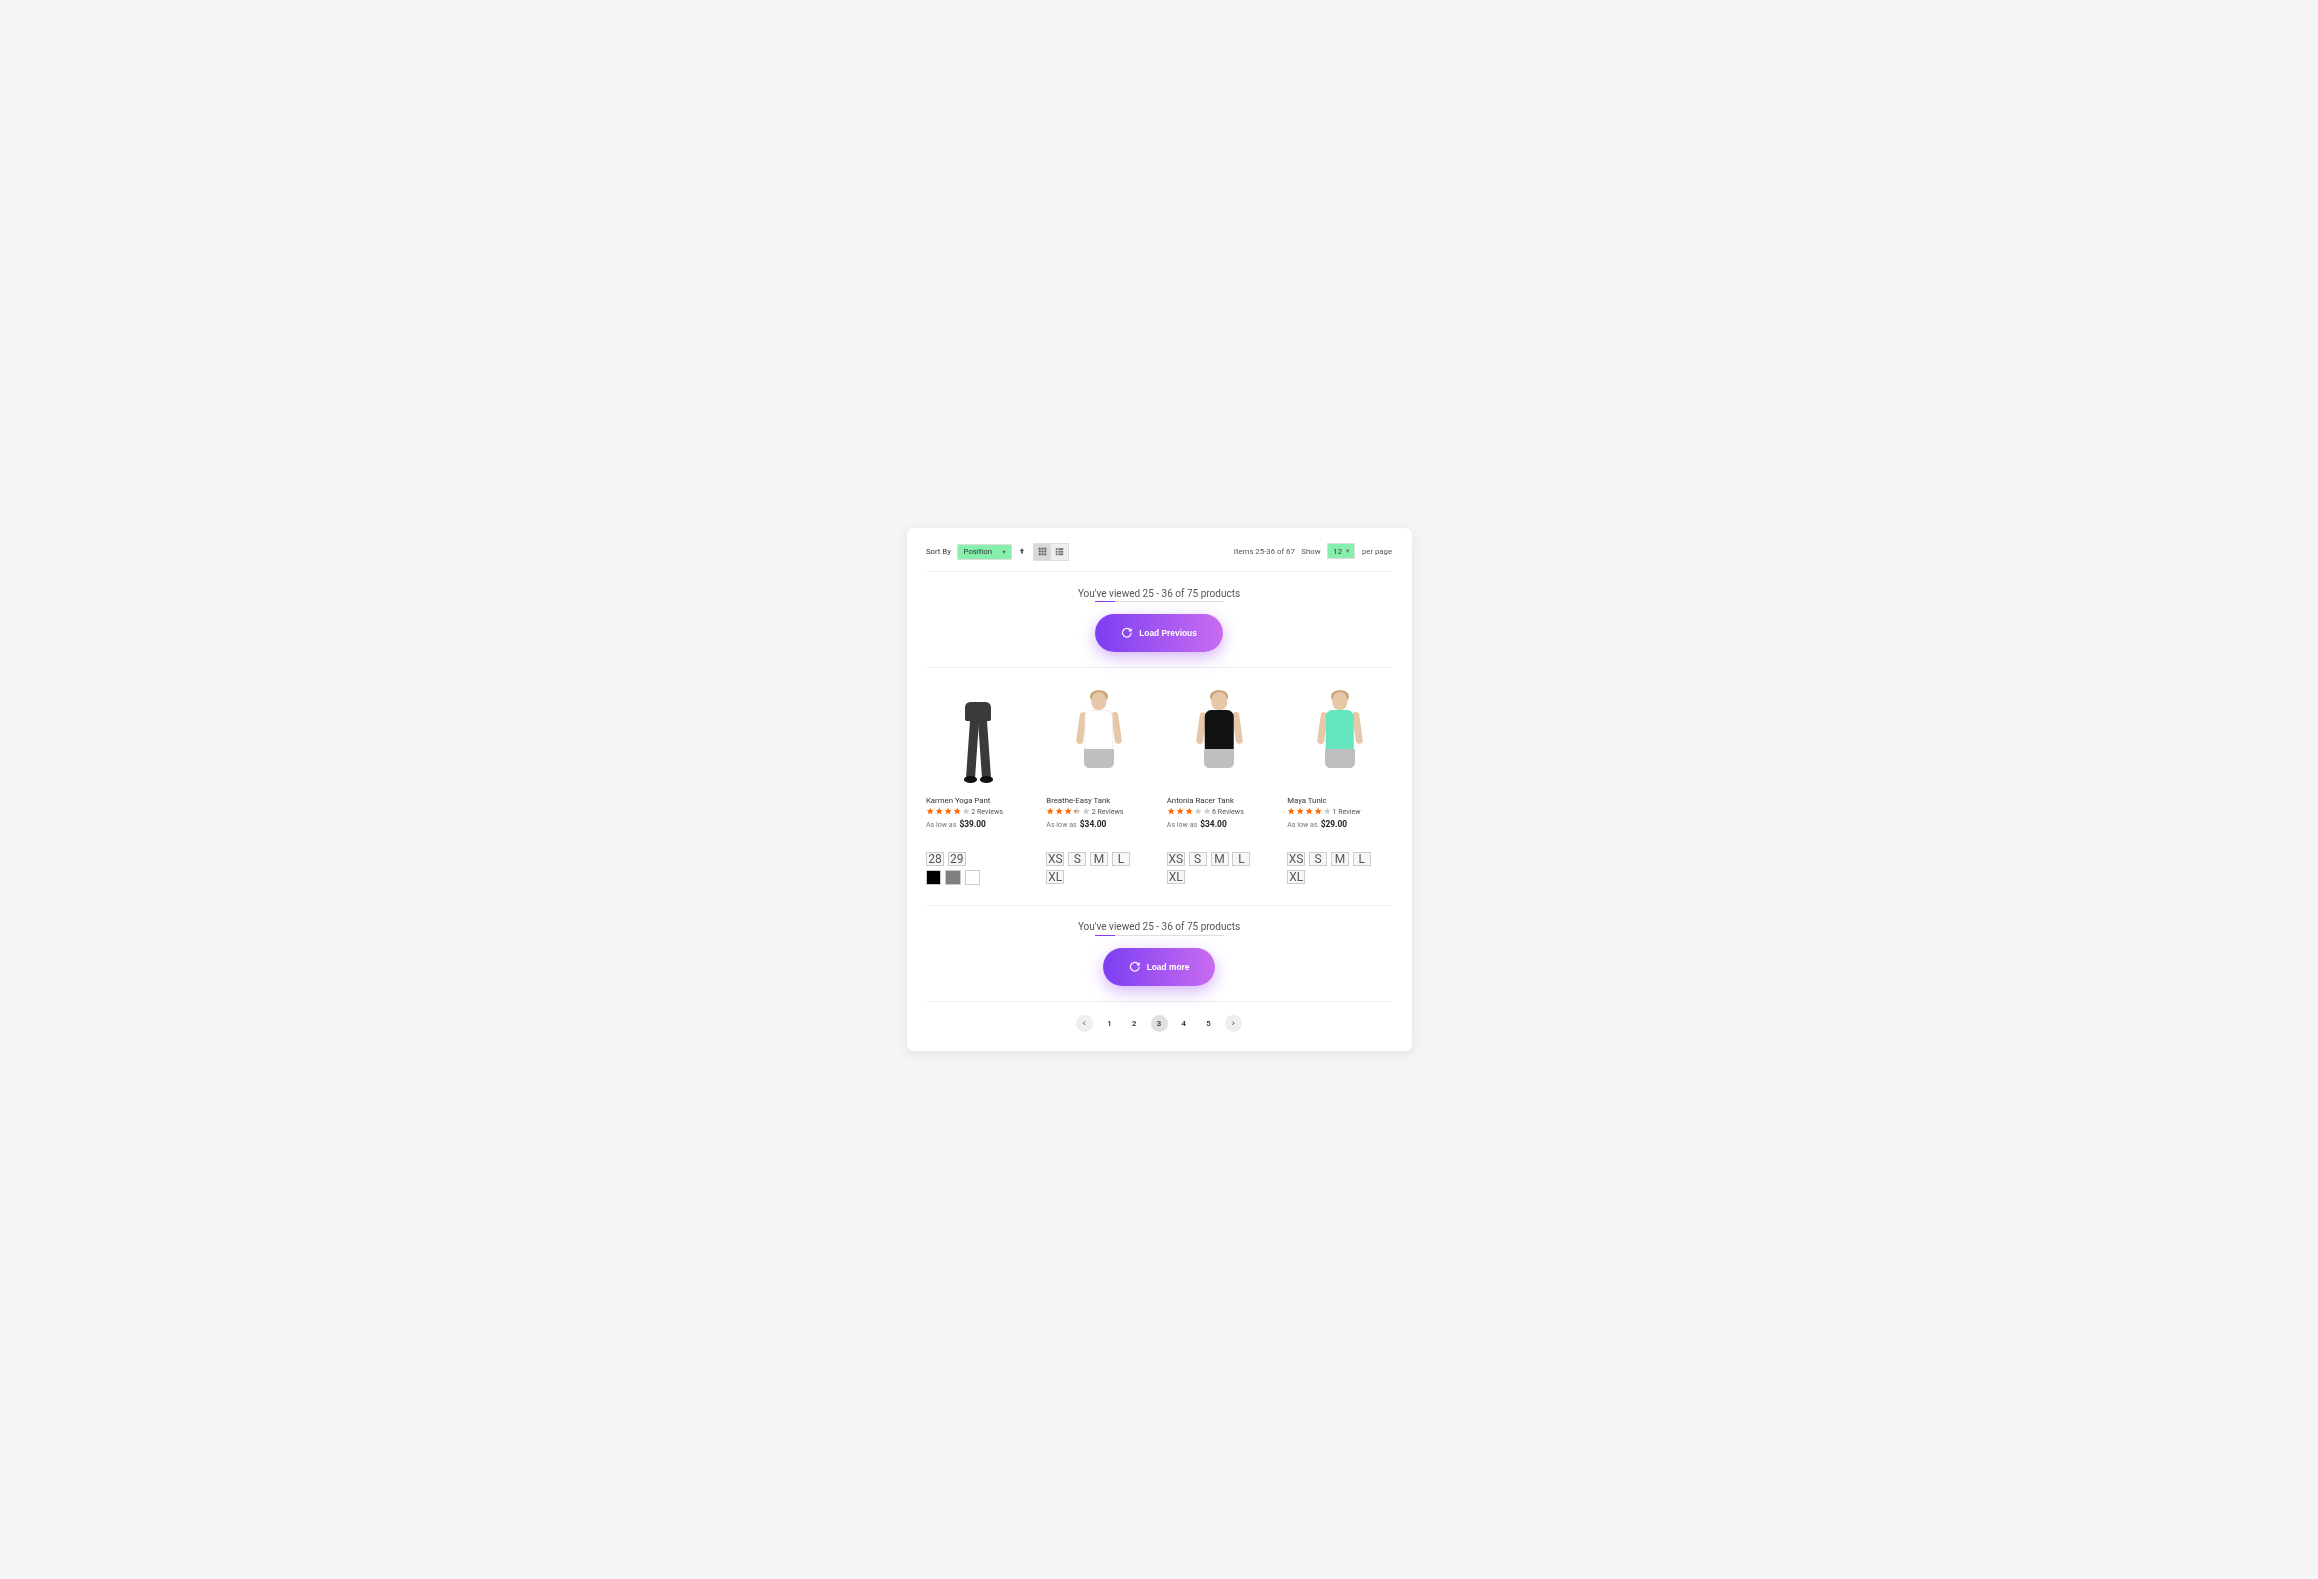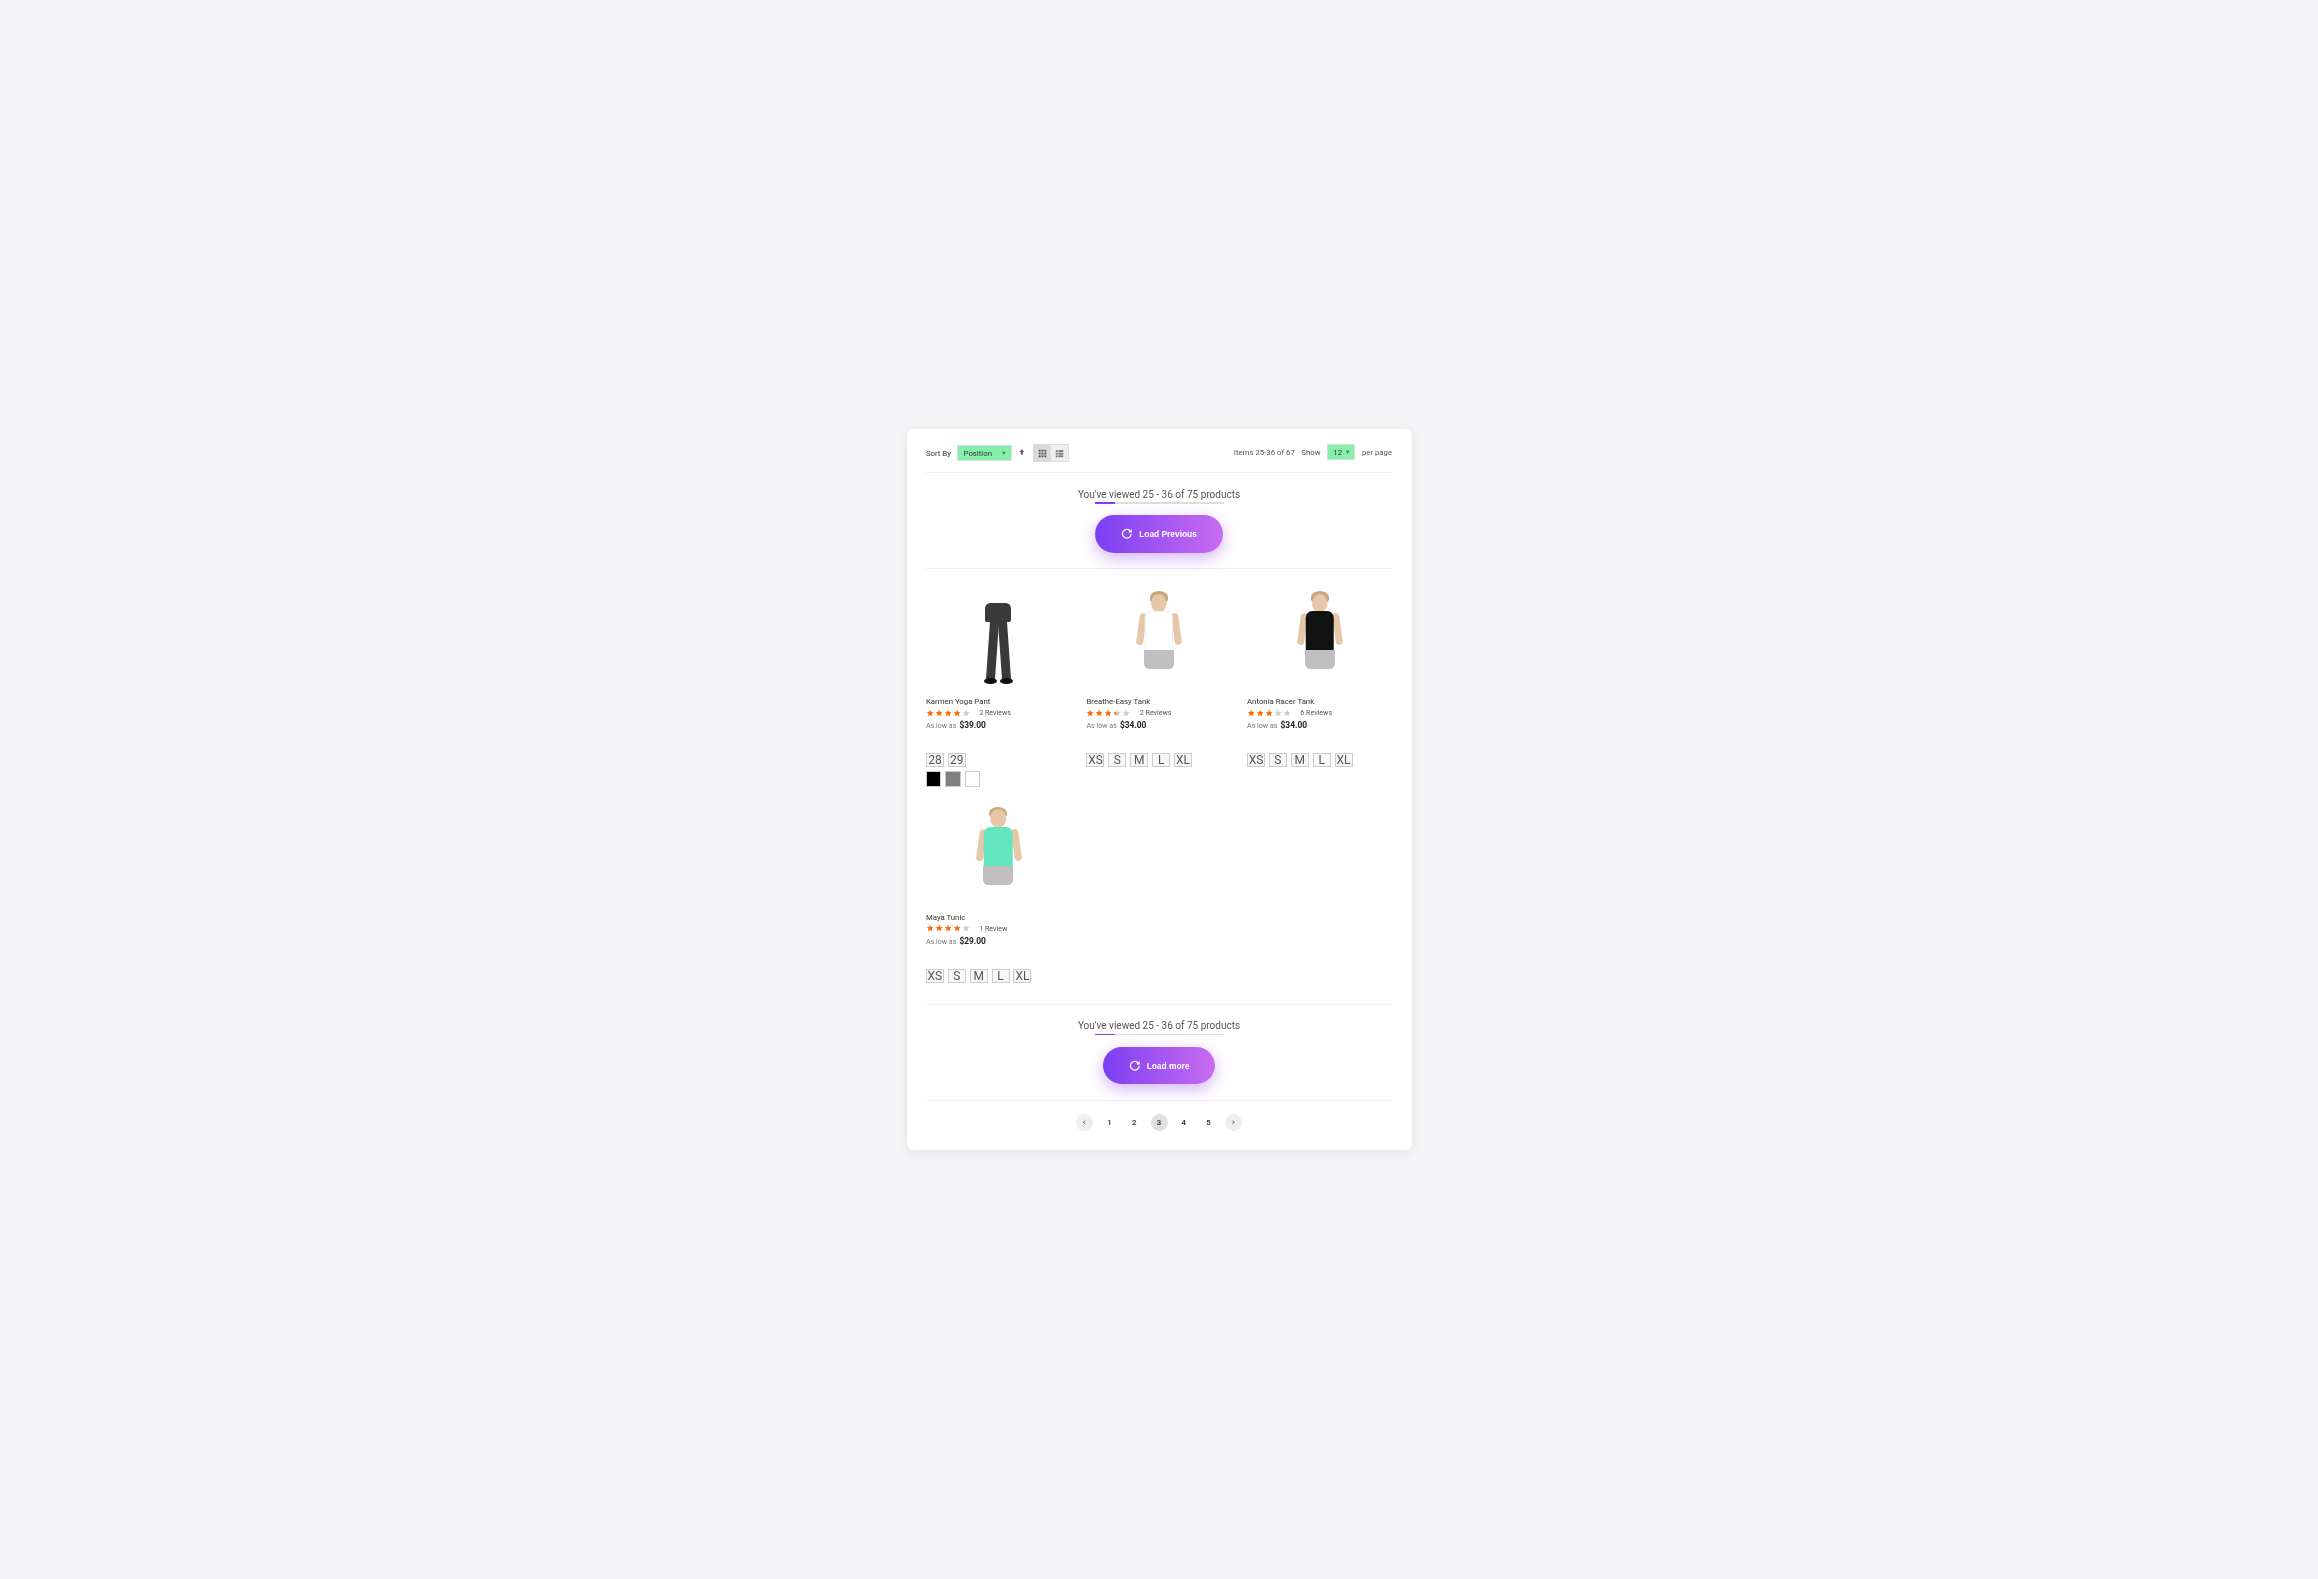--- a/index.html
+++ b/index.html
@@ -89,35 +89,35 @@
     border: none;
     cursor: pointer;
     box-shadow: 0 5.2px 15.5px rgba(160, 90, 240, 0.45);
   }
   .reload-icon { width: 11.6px; height: 11.6px; }
 
   .divider { border-top: 0.6px solid #eee; }
 
   .products {
     display: grid;
-    grid-template-columns: repeat(3, 1fr);
+    grid-template-columns: repeat(4, 1fr);
     gap: 15.5px;
     padding: 17px 0;
   }
   .product { font-size: 7.8px; color: #333; }
   .product-img {
     width: 100%;
     height: 104px;
     display: flex;
     align-items: center;
     justify-content: center;
     margin-bottom: 6.5px;
   }
   .product-name { margin-bottom: 2.6px; font-size: 7.8px; }
-  .rating-row { display: flex; align-items: center; gap: 9px; margin-bottom: 2.6px; }
+  .rating-row { display: flex; align-items: center; gap: 1px; margin-bottom: 2.6px; }
   .stars { display: inline-flex; gap: 0.6px; }
   .star { width: 8.4px; height: 8.4px; display: inline-block; position: relative; }
   .star svg { width: 100%; height: 100%; }
   .review-count { font-size: 7.1px; color: #555; }
   .price-row { font-size: 7.1px; color: #777; margin-bottom: 23px; }
   .price-row .price { font-weight: 700; font-size: 8.4px; color: #222; margin-left: 1.3px; }
   .swatches { display: flex; flex-wrap: wrap; gap: 3.9px; margin-bottom: 3.9px; }
   .swatch {
     min-width: 18px; height: 14.2px;
     border: 0.6px solid #ccc;

